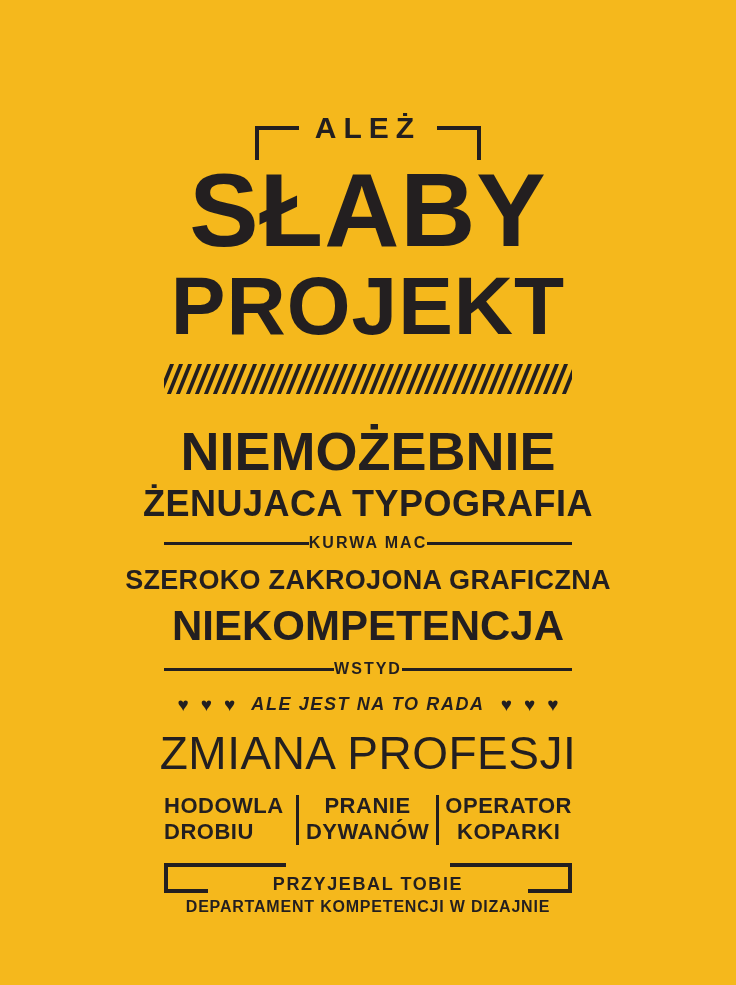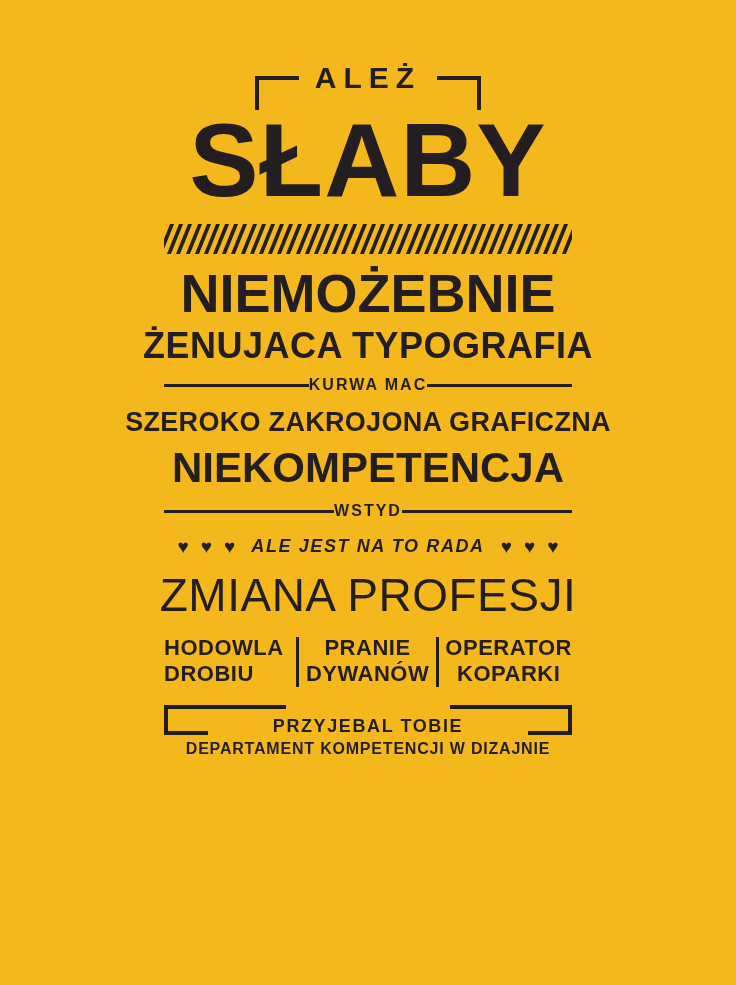--- a/index.html
+++ b/index.html
@@ -28,21 +28,21 @@
     top: 0;
     width: 736px;
     height: 985px;
     display: flex;
     flex-direction: column;
     align-items: center;
   }
 
   
   .bracket-row {
-    margin-top: 62px;
+    margin-top: 112px;
     width: 408px;
     display: flex;
     align-items: flex-start;
     justify-content: center;
     position: relative;
   }
   .bracket-left, .bracket-right {
     width: 40px;
     height: 30px;
     border-top: 4px solid #231f20;
@@ -97,21 +97,21 @@
     transform: skewX(-22deg);
     flex: none;
   }
 
   
   .line-niemoz {
     font-size: 54px;
     font-weight: bold;
     letter-spacing: 0px;
     line-height: 58px;
-    margin-top: 8px;
+    margin-top: 26px;
     white-space: nowrap;
   }
   .line-zenujaca {
     font-size: 36px;
     font-weight: bold;
     letter-spacing: 0.5px;
     line-height: 40px;
     margin-top: 4px;
     white-space: nowrap;
   }
@@ -264,20 +264,21 @@
 <div class="poster">
   <div class="inner">
 
     <div class="bracket-row">
       <span class="bracket-left"></span>
       <span class="alez">ALEŻ</span>
       <span class="bracket-right"></span>
     </div>
 
     <div class="headline1">SŁABY</div>
+    <div class="headline2">PROJEKT</div>
 
     <div class="hatch">
       <i></i>
         <i></i>
         <i></i>
         <i></i>
         <i></i>
       <i></i>
         <i></i>
         <i></i>

